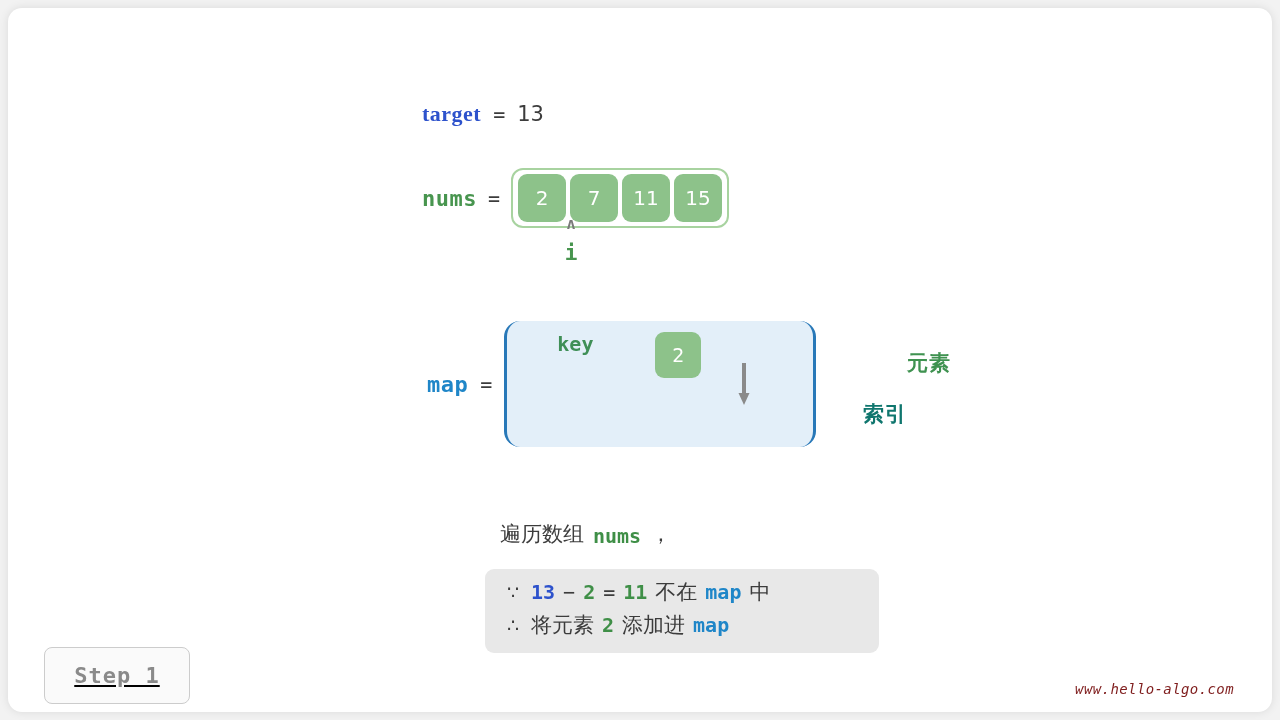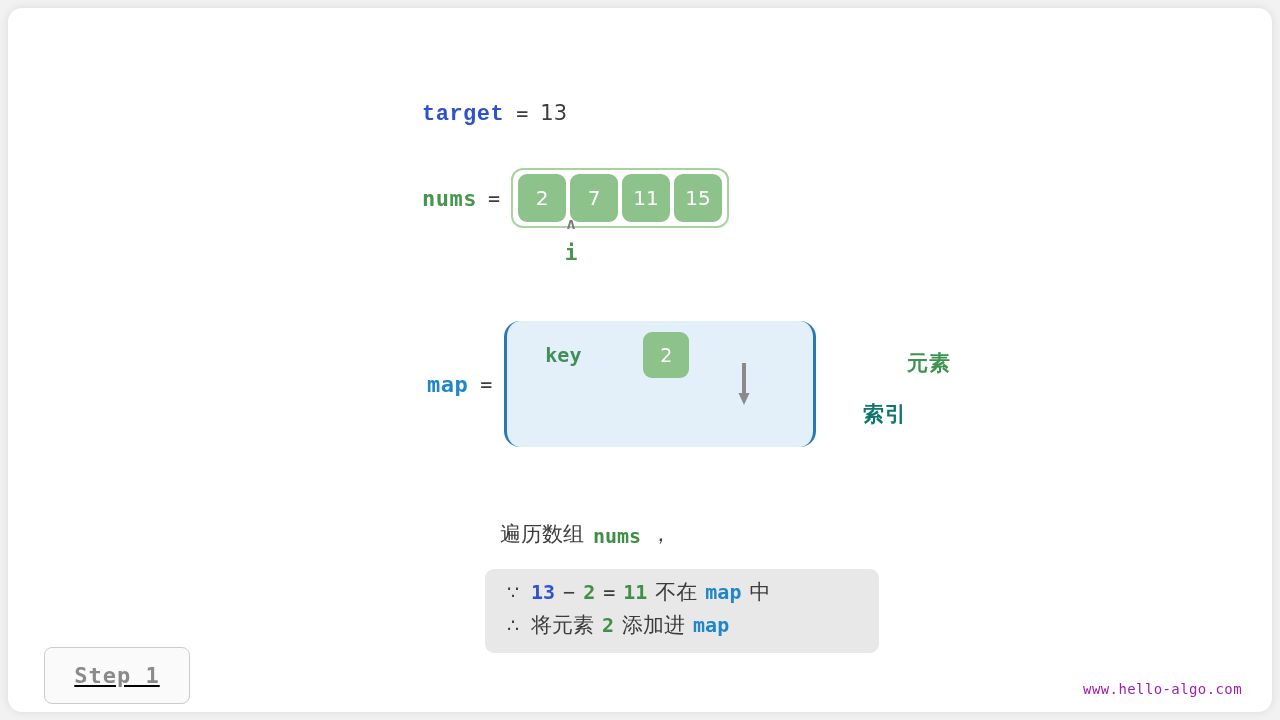--- a/index.html
+++ b/index.html
@@ -30,21 +30,21 @@
   #target-row {
     position: absolute;
     left: 414px;
     top: 93px;
     display: flex;
     align-items: baseline;
     gap: 12px;
     white-space: nowrap;
   }
   .lbl-target {
-    font-family: Liberation Mono, monospace;
+    font-family: Liberation Serif, serif;
     font-weight: bold;
     font-size: 22px;
     color: #2d52cc;
     letter-spacing: 0.5px;
   }
   .eqsign {
     font-family: "DejaVu Sans Mono", monospace;
     font-weight: normal;
     font-size: 20px;
     color: #3c3c3c;
@@ -141,22 +141,21 @@
     height: 126px;
     background: #e3eff9;
     border-left: 3px solid #2878b8;
     border-right: 3px solid #2878b8;
     border-radius: 16px;
     box-sizing: border-box;
   }
   .kv-row {
     position: absolute;
     display: flex;
-    align-items: center;
-    left: 38px;
+    left: 50px;
   }
   #kv-key { top: 11px; }
   #kv-value { top: 63px; }
   .kv-label {
     width: 98px;
     font-family: "DejaVu Sans Mono", monospace;
     font-weight: bold;
     font-size: 20px;
     color: #3f8f57;
     text-align: left;
@@ -280,26 +279,27 @@
     font-family: "DejaVu Sans Mono", monospace;
     font-weight: bold;
     font-size: 22px;
     color: #8a8a8a;
     letter-spacing: 1px;
   }
 
   
   #watermark {
     position: absolute;
-    right: 30px;
+    right: 38px;
     top: 673px;
     font-family: "DejaVu Sans Mono", monospace;
     font-size: 14px;
-    color: #a21caf;
+    color: #7f1d1d;
     letter-spacing: 0.4px;
+    font-style: italic;
   }
 </style>
 </head>
 <body>
 
 <div id="canvas">
 
   <div id="target-row">
     <span class="lbl-target">target</span>
     <span class="eqsign">=</span>

